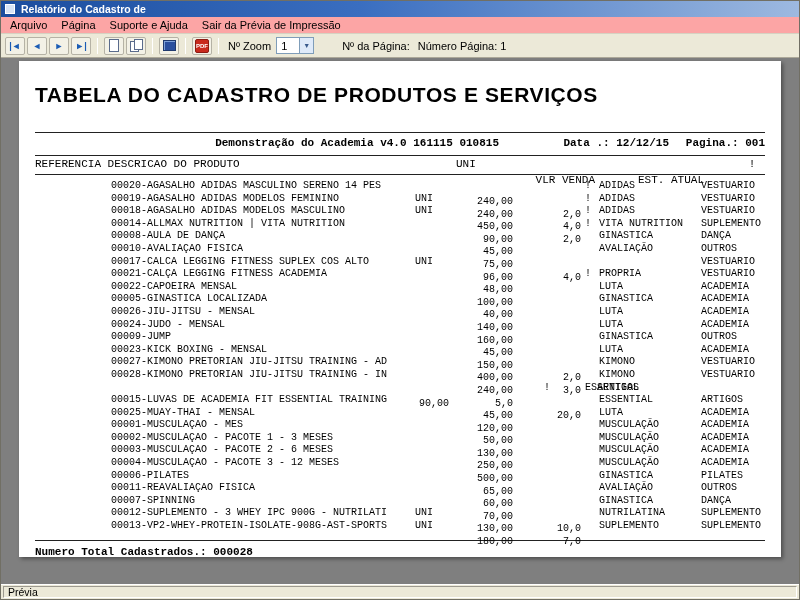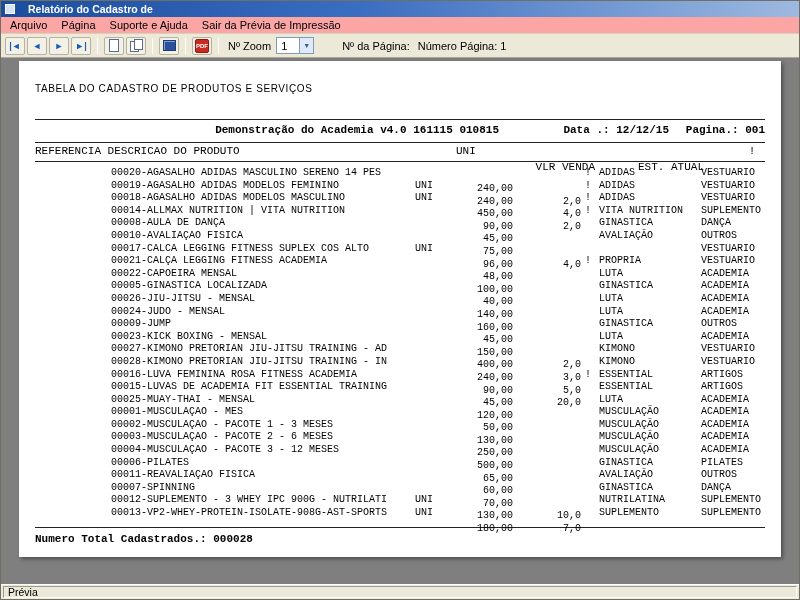--- a/index.html
+++ b/index.html
@@ -9,21 +9,21 @@
     font-family:"Liberation Sans", sans-serif;
     background:#ece9d8;
   }
   .window { width:800px; height:600px; display:flex; flex-direction:column; border:1px solid #716f64; }
 
   
   .titlebar {
     height:16px; flex:0 0 16px;
     background:linear-gradient(90deg,#1b4d9e 0%,#3a6ec0 45%,#9db9e0 100%);
     color:#fff; font-size:10.5px; font-weight:bold;
-    display:flex; align-items:center; padding:0 4px; gap:13px;
+    display:flex; align-items:center; padding:0 4px; gap:6px;
   }
   .titlebar-icon { width:10px; height:10px; background:#d8e4f5; border:1px solid #fff; flex:0 0 auto; }
 
   
   .menubar {
     height:17px; flex:0 0 17px; display:flex; align-items:center;
     background:#fca5a5; border-bottom:1px solid #d6d2c2; font-size:11px; padding-left:2px;
   }
   .menu-item { padding:1px 7px; cursor:default; }
 
@@ -59,21 +59,21 @@
   }
 
   
   .main { flex:1 1 auto; background:#7f7f7f; overflow:hidden; }
   .page {
     width:762px; height:496px; margin:3px auto 0; background:#fff;
     box-shadow:2px 2px 4px rgba(0,0,0,.4);
     padding:0 16px; color:#000;
   }
 
-  .rtitle { padding-top:22px; font-size:10px; font-weight:normal; letter-spacing:.6px; font-family:"Liberation Sans",sans-serif; }
+  .rtitle { padding-top:22px; font-size:21px; font-weight:bold; letter-spacing:.6px; font-family:"Liberation Sans",sans-serif; }
   .hr { border-top:1px solid #222; height:0; }
   .hr-a { margin-top:25px; }
   .hr-b { margin-top:4px; }
   .hr-c { margin-top:2px; }
   .hr-bottom { margin-top:7px; }
 
   .report { font-family:"Liberation Mono",monospace; }
   .subline {
     display:grid; grid-template-columns:464px 170px auto;
     font:bold 11px "Liberation Mono",monospace; margin-top:4px; height:14px; white-space:nowrap;text-align:right;
@@ -336,21 +336,20 @@
     <span class="c-desc c-ind">00028-KIMONO PRETORIAN JIU-JÍTSU TRAINING - IN</span>
     <span class="c-uni"></span>
     <span class="c-vlr">240,00</span>
     <span class="c-est">3,0</span>
     <span class="c-flag"></span>
     <span class="c-marca">KIMONO</span>
     <span class="c-cat">VESTUARIO</span>
   </div>
 
   <div class="trow">
-    <span class="c-desc c-ind">00016-LUVA FEMININA ROSA FITNESS ACADEMIA</span>
     <span class="c-uni"></span>
     <span class="c-vlr">90,00</span>
     <span class="c-est">5,0</span>
     <span class="c-flag">!</span>
     <span class="c-marca">ESSENTIAL</span>
     <span class="c-cat">ARTIGOS</span>
   </div>
 
   <div class="trow">
     <span class="c-desc c-ind">00015-LUVAS DE ACADEMIA FIT ESSENTIAL TRAINING</span>

